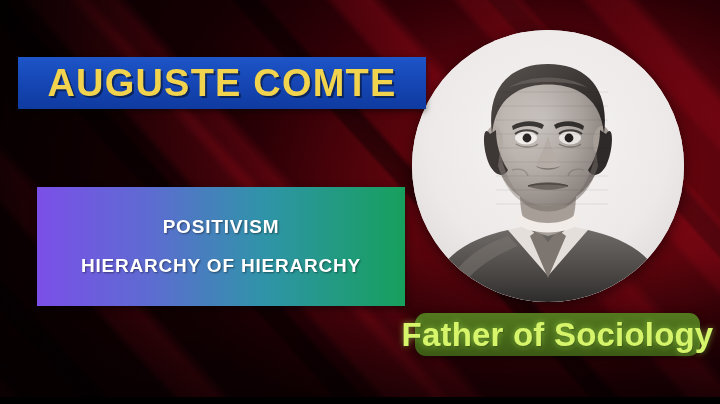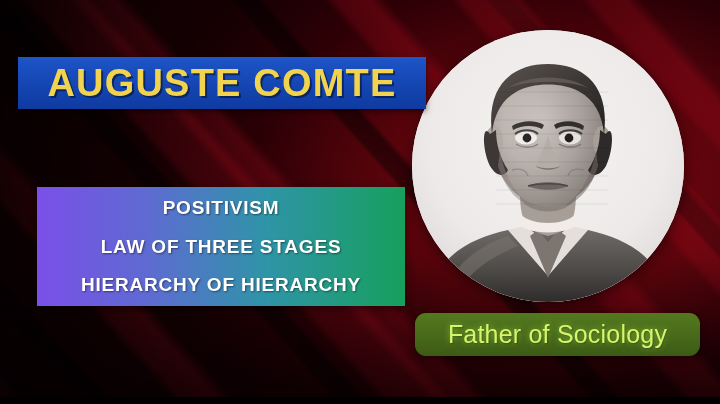--- a/index.html
+++ b/index.html
@@ -135,22 +135,22 @@
     height: 43px;
     border-radius: 11px;
     background: linear-gradient(180deg, #53791f 0%, #47691a 55%, #3c5a15 100%);
     box-shadow: 0 2px 7px rgba(0,0,0,0.5);
     display: flex;
     align-items: center;
     justify-content: center;
   }
   .subtitle-pill .subtitle-text {
     color: #d6f56a;
-    font-size: 25px;
-    font-weight: normal;
+    font-size: 33px;
+    font-weight: bold;
     line-height: 1;
     letter-spacing: 0.2px;
     text-shadow: 0 0 6px rgba(190,255,90,0.55), 1px 1px 2px rgba(0,0,0,0.4);
     white-space: nowrap;
   }
 </style>
 </head>
 <body>
 
 <div id="stage">
@@ -241,21 +241,20 @@
       </g>
     </svg>
   </div>
 
   <div class="title-banner">
     <div class="title-text">AUGUSTE COMTE</div>
   </div>
 
   <div class="concept-box">
     <div class="concept-line">POSITIVISM</div>
-    <div class="concept-line">LAW OF THREE STAGES</div>
     <div class="concept-line">HIERARCHY OF HIERARCHY</div>
   </div>
 
   <div class="subtitle-pill">
     <div class="subtitle-text">Father of Sociology</div>
   </div>
 
 </div>
 
 </body></html>

